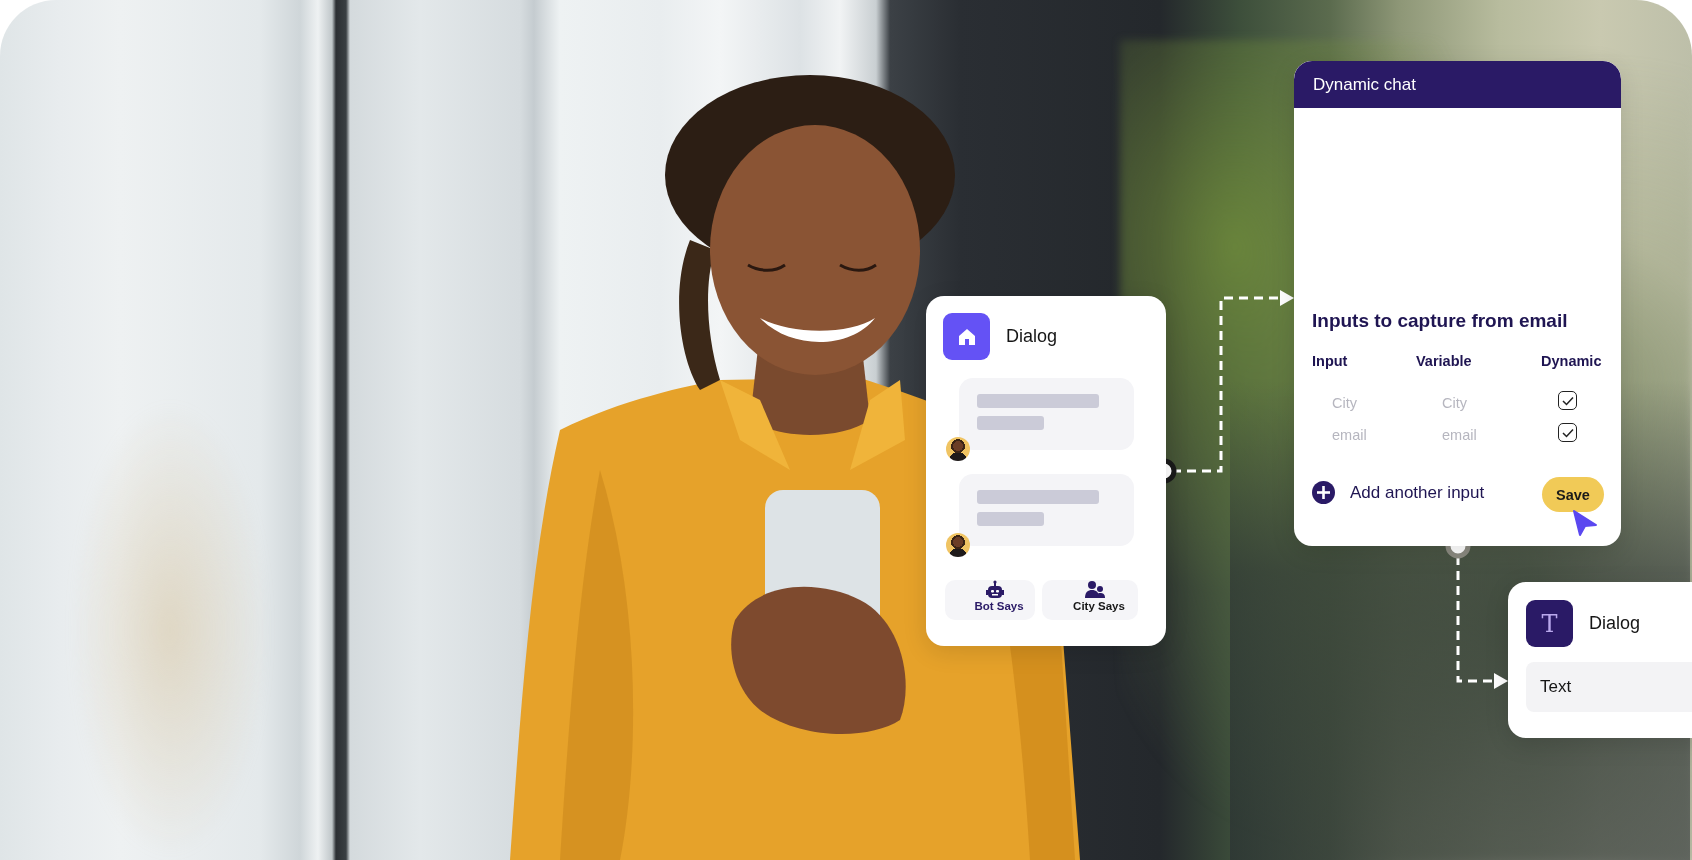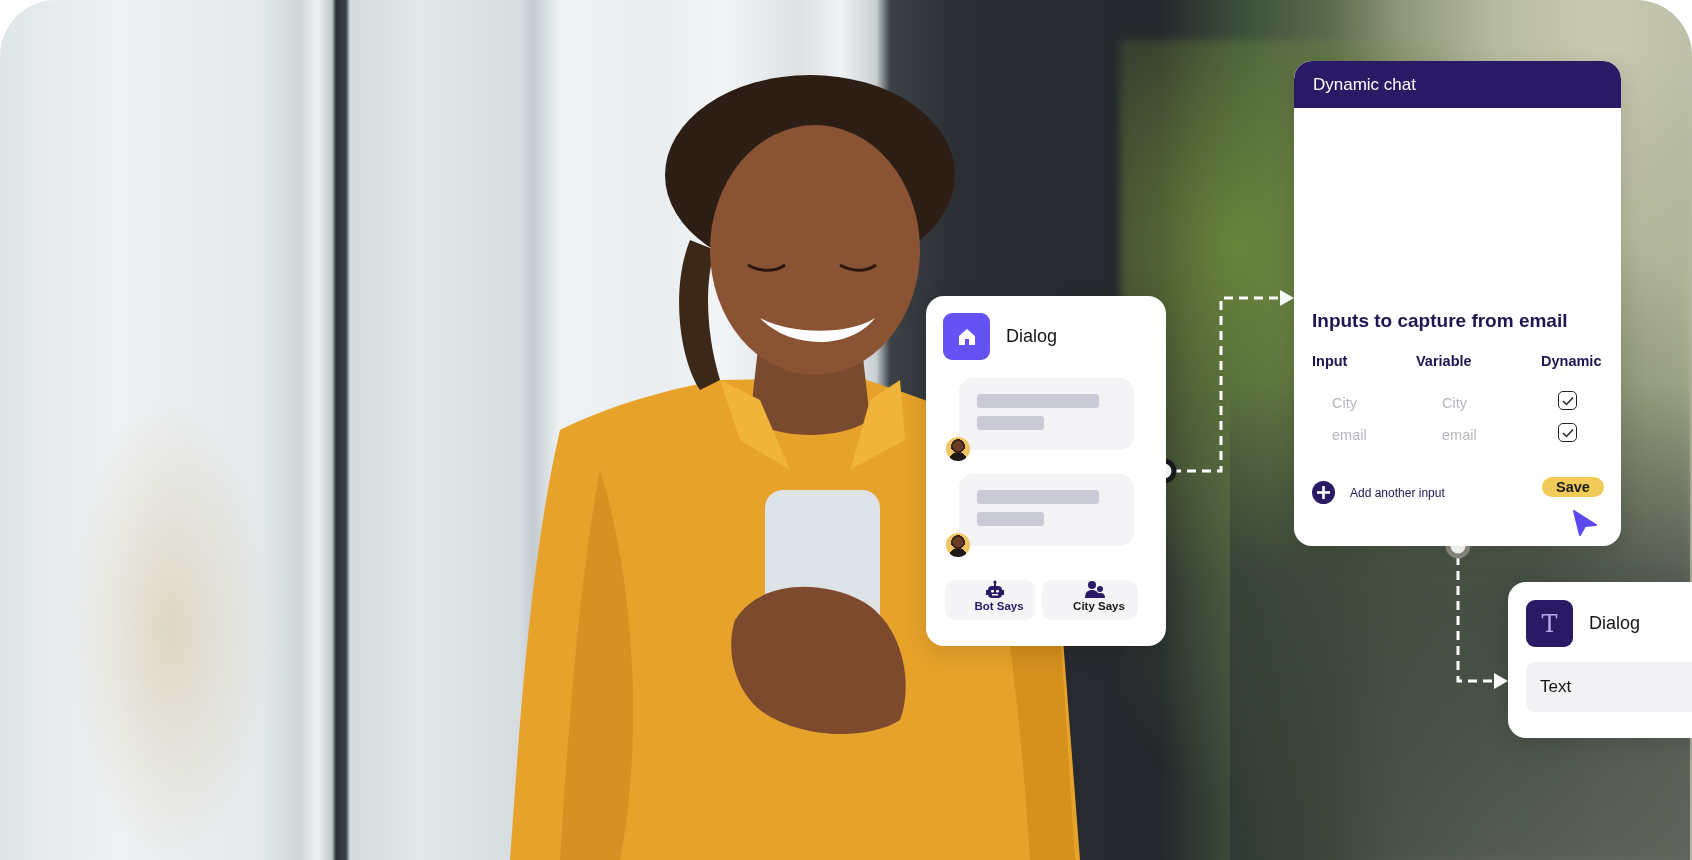--- a/index.html
+++ b/index.html
@@ -92,23 +92,23 @@
   .col-h { position: absolute; top: 292px; font-size: 14.5px; font-weight: bold; color: #1f1552; text-align: right; }
   .cell { position: absolute; font-size: 14.5px; color: #b6b6bf; margin-left: 20px; }
   .checkbox {
     position: absolute; width: 19px; height: 19px; border: 1.6px solid #222; border-radius: 5px;
     display: flex; align-items: center; justify-content: center; background: #fff;
   }
   .add-row { position: absolute; left: 18px; top: 420px; display: flex; align-items: center; }
   .add-circle {
     width: 23px; height: 23px; border-radius: 50%; background: #2a1a66; display: flex; align-items: center; justify-content: center;
   }
-  .add-label { margin-left: 15px; font-size: 12px; color: #1f1552; }
+  .add-label { margin-left: 15px; font-size: 17px; color: #1f1552; }
   .save-btn {
-    position: absolute; left: 248px; top: 416px; width: 62px; height: 20px; border-radius: 18px; background: #f1ca57;
+    position: absolute; left: 248px; top: 416px; width: 62px; height: 35px; border-radius: 18px; background: #f1ca57;
     font-size: 14.5px; font-weight: bold; color: #1a1a1a; display: flex; align-items: center; justify-content: center;
     border: none;
   }
   .cursor { position: absolute; left: 1572px; top: 509px; }
 
   
   .dialog2 { left: 1508px; top: 582px; width: 220px; height: 156px; border-radius: 18px 0 0 18px; }
   .dialog2 .head { position: absolute; left: 18px; top: 18px; display: flex; align-items: center; }
   .text-field {
     position: absolute; left: 18px; top: 80px; width: 210px; height: 50px; background: #f3f3f5; border-radius: 8px 0 0 8px;

